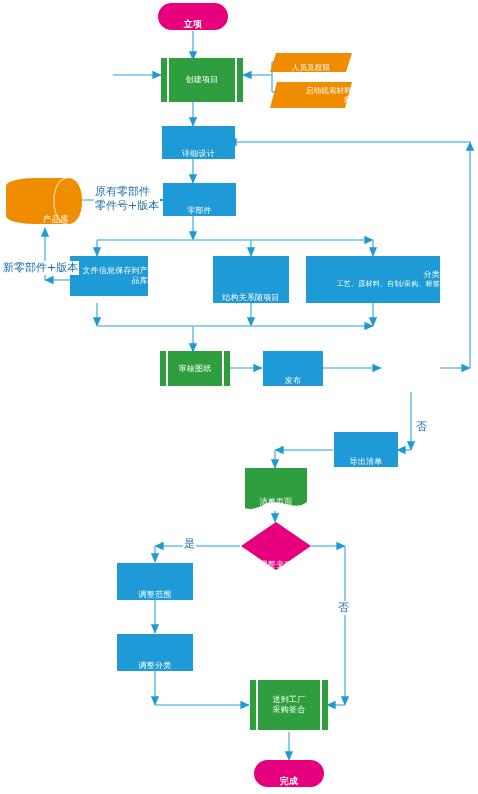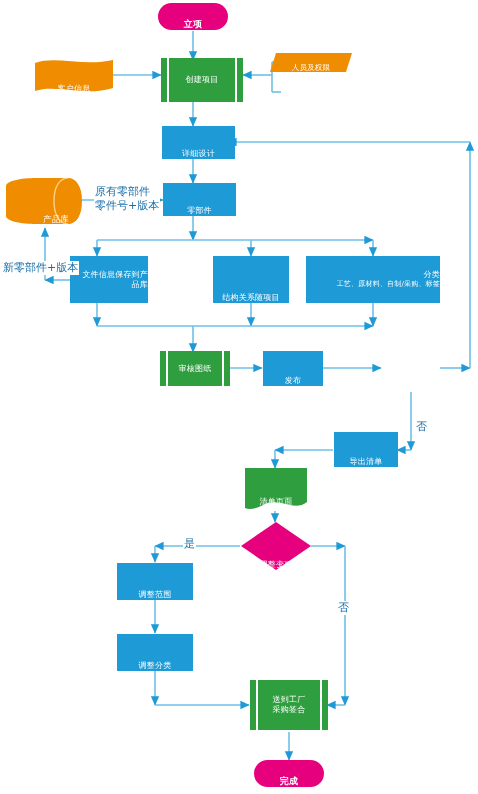--- a/index.html
+++ b/index.html
@@ -103,58 +103,59 @@
       <path d="M272,62 L272,92"></path>
       <path d="M272,62 L281,62"></path>
       <path d="M272,92 L281,92"></path>
     </g>
   </svg>
 
   <div class="node t-pill" style="left:158px;top:3px;width:70px;height:27px;">
     <span>立项</span>
   </div>
 
-  <div class="node t-tape" style="left:33px;top:57px;width:82px;height:37px;">
-    <svg class="svgwrap" viewBox="0 0 82 37" preserveAspectRatio="none">
-      <path d="M2,6 C22,-2 50,10 80,3 L80,31 C52,40 24,27 2,34 Z" fill="#f08c00"></path>
-    </svg>
-    <span>客户信息</span>
-  </div>
 
   <div class="node t-predef" style="left:161px;top:58px;width:82px;height:44px;">
     <span class="bar l"></span>
     <span class="bar r"></span>
     <span class="inner">创建项目</span>
   </div>
 
   <div class="node" style="left:270px;top:53px;width:82px;height:19px;font-size:7.5px;">
     <svg class="svgwrap" viewBox="0 0 82 19" preserveAspectRatio="none">
       <path d="M6,0 L82,0 L76,19 L0,19 Z" fill="#f08c00"></path>
     </svg>
     <span>人员及权限</span>
   </div>
 
+  <div class="node" style="left:270px;top:82px;width:82px;height:26px;font-size:7.5px;flex-direction:column;">
+    <svg class="svgwrap" viewBox="0 0 82 26" preserveAspectRatio="none">
+      <path d="M7,0 L82,0 L75,26 L0,26 Z" fill="#f08c00"></path>
+    </svg>
+    <span>启动线索材料</span>
+    <span>间</span>
+  </div>
 
   <div class="node t-proc" style="left:162px;top:126px;width:73px;height:33px;">
     <span>详细设计</span>
   </div>
 
   <div class="node t-db" style="left:6px;top:178px;width:78px;height:46px;">
     <svg class="svgwrap" viewBox="0 0 78 46" preserveAspectRatio="none">
       <path d="M0,8 L0,38 C0,43 14,46 31,46 L62,46 C70,46 76,38 76,23 C76,8 70,0 62,0 L31,0 C14,0 0,3 0,8 Z" fill="#f08c00"></path>
       <path d="M62,0 C54,0 48,8 48,23 C48,38 54,46 62,46" fill="none" stroke="#fbd08a" stroke-width="1.4"></path>
     </svg>
     <span style="position:relative;left:-9px;">产品库</span>
   </div>
 
   <div class="node t-proc" style="left:163px;top:183px;width:73px;height:33px;">
     <span>零部件</span>
   </div>
 
-  <div class="node t-proc" style="left:70px;top:256px;width:78px;height:47px;flex-direction:column;">
+  <div class="node t-proc" style="left:70px;top:256px;width:78px;height:40px;flex-direction:column;">
     <span>文件信息保存到产</span>
     <span>品库</span>
   </div>
 
   <div class="node t-proc" style="left:213px;top:256px;width:76px;height:47px;">
     <span>结构关系</span>
     <span>随项目</span>
   </div>
 
   <div class="node t-proc" style="left:306px;top:256px;width:134px;height:47px;flex-direction:column;">

